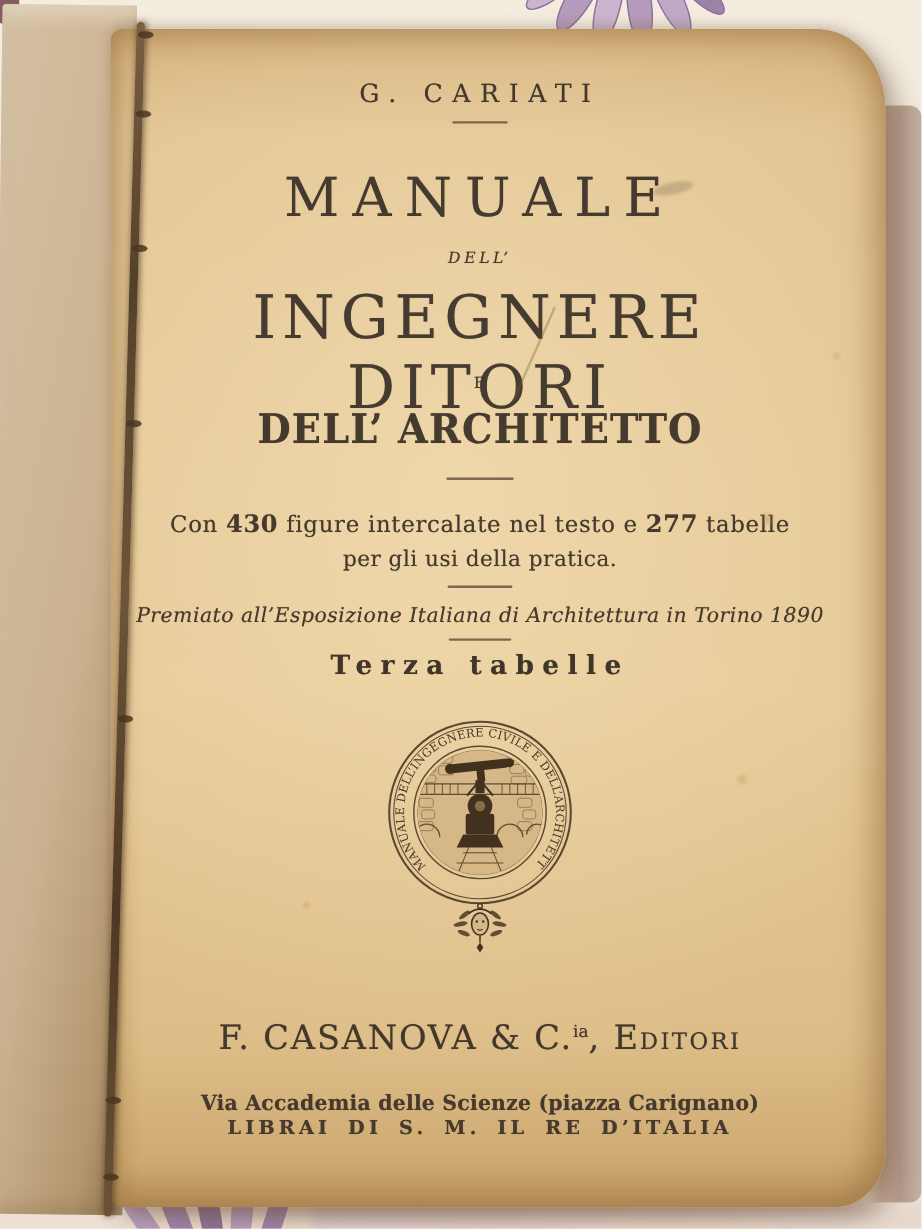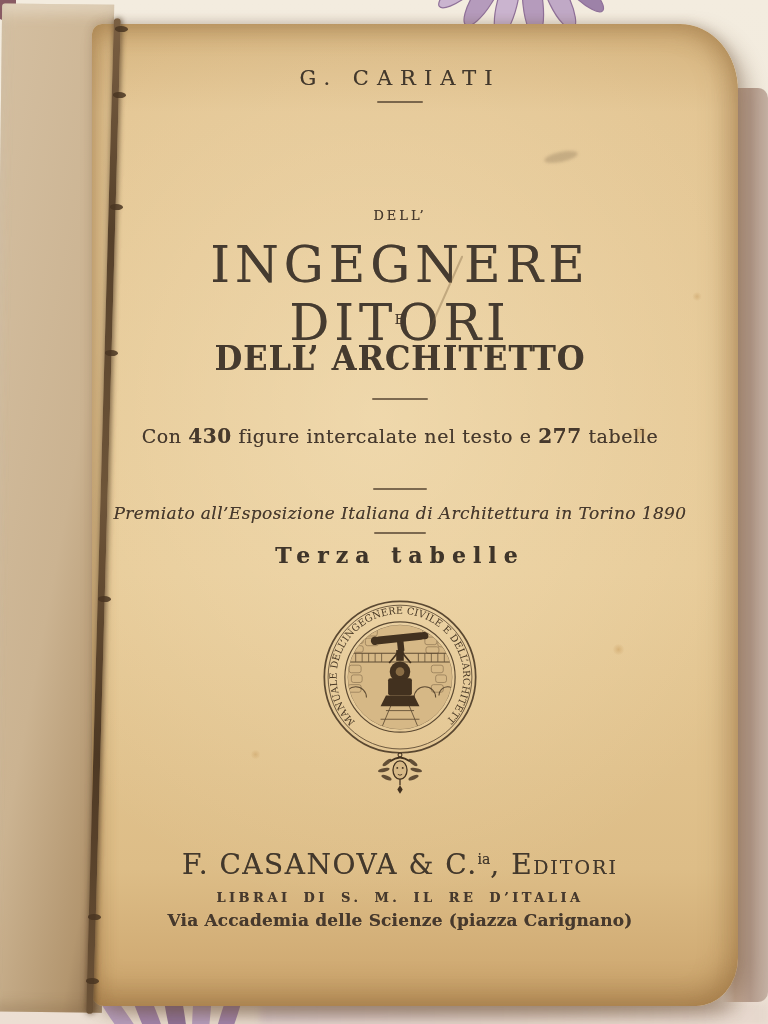--- a/index.html
+++ b/index.html
@@ -65,34 +65,34 @@
   .stitch {
     width:13px; height:6px; background:#4a3622; z-index:5;
     border-radius:45% 55% 50% 50%; opacity:.85; filter:blur(.4px);
   }
 
   
   .content { left:0; top:0; width:616px; height:848px; z-index:1; position:absolute; color:#46392d; }
   .line { position:absolute; width:100%; text-align:center; text-shadow:0 0 .6px rgba(62,48,34,.55); }
   .author    { top:42px;  font-size:21px; letter-spacing:8px;  color:#42382c; }
   .t-manuale { top:114px; font-size:45px; letter-spacing:11px; color:#443a2f; }
-  .t-dell    { top:184px; font-size:13px; letter-spacing:3px; }
+  .t-dell    { top:184px; font-size:13px; letter-spacing:3px;font-style:italic; }
   .t-ingegnere { top:212px; font-size:50px; letter-spacing:5px; color:#453b30; }
   .t-e       { top:288px; font-size:13px; letter-spacing:1px; }
   .t-architetto { top:314px; font-size:34px; font-weight:bold; letter-spacing:1px; transform:scaleX(.94); color:#453a2e; }
   .desc1     { top:400px; font-size:19px; letter-spacing:.6px; }
   .desc1 b   { font-size:20px; }
   .desc2     { top:432px; font-size:18px; letter-spacing:.4px; }
   .award     { top:479px; font-size:17px; font-style:italic; letter-spacing:.4px; }
   .edition   { top:518px; font-size:22px; font-weight:bold; letter-spacing:7px; color:#3f352a; }
   .city      { top:790px; font-size:23px; letter-spacing:9px; color:#42382c; }
   .publisher { top:824px; font-size:28px; letter-spacing:1.5px; color:#42382c; }
   .publisher sup { font-size:14px; vertical-align:10px; letter-spacing:0; }
   .publisher .sc { font-size:19px; letter-spacing:2px; }
-  .booksellers { top:866px; font-size:13px; font-weight:bold; letter-spacing:3.5px; word-spacing:5px; }
+  .booksellers { top:906px; font-size:16px; font-weight:bold; letter-spacing:3.5px; word-spacing:5px; }
   .address   { top:886px; font-size:17.5px; font-weight:bold; letter-spacing:.2px; transform:scaleX(.97); }
   .rule {
     position:absolute; left:50%; transform:translateX(-50%);
     height:2px; background:rgba(86,68,50,.75); border-radius:1px;
   }
   .rule1 { top:77px;  width:46px; }
   .rule2 { top:374px; width:56px; }
   .rule3 { top:464px; width:54px; }
   .rule4 { top:508px; width:52px; }
   .seal-wrap { position:absolute; left:223px; top:572px; width:170px; height:200px; }
@@ -160,31 +160,33 @@
   <div class="foxing fox2"></div>
   <div class="foxing fox3"></div>
   <div class="foxing fox4"></div>
   <div class="scratch"></div>
   <div class="smudge"></div>
 
   <div class="content">
     <div class="line author">G. CARIATI</div>
     <div class="rule rule1"></div>
 
+    <div class="line t-manuale">MANUALE</div>
     <div class="line t-dell">DELL’</div>
     <div class="line t-ingegnere">INGEGNERE DITORI</div>
     <div class="line t-e">E</div>
     <div class="line t-architetto">DELL’ ARCHITETTO</div>
 
     <div class="rule rule2"></div>
     <div class="line desc1"><span>Con</span>
       <b>430</b>
       <span>figure intercalate nel testo e</span>
       <b>277</b>
       <span>tabelle</span></div>
+    <div class="line desc2">per gli usi della pratica.</div>
 
     <div class="rule rule3"></div>
     <div class="line award">Premiato all’Esposizione Italiana di Architettura in Torino 1890</div>
     <div class="rule rule4"></div>
     <div class="line edition">Terza tabelle</div>
 
     <div class="seal-wrap">
       <svg viewBox="0 0 150 185" width="170" height="200">
         <defs>
           <clipPath id="sealClip">

